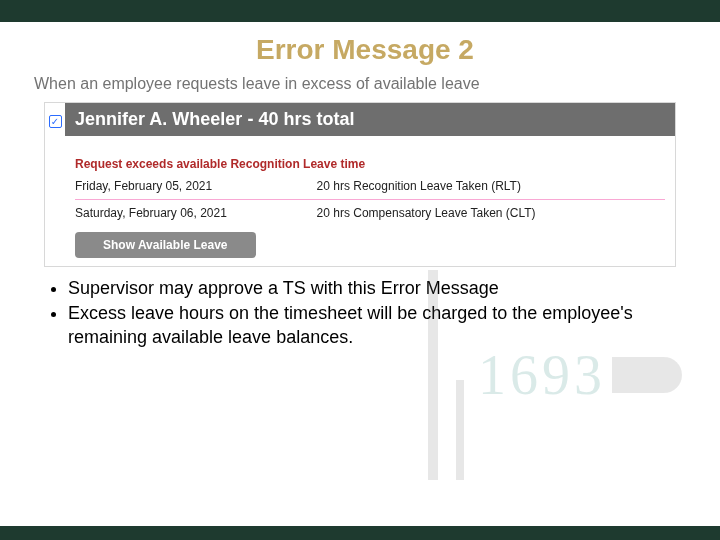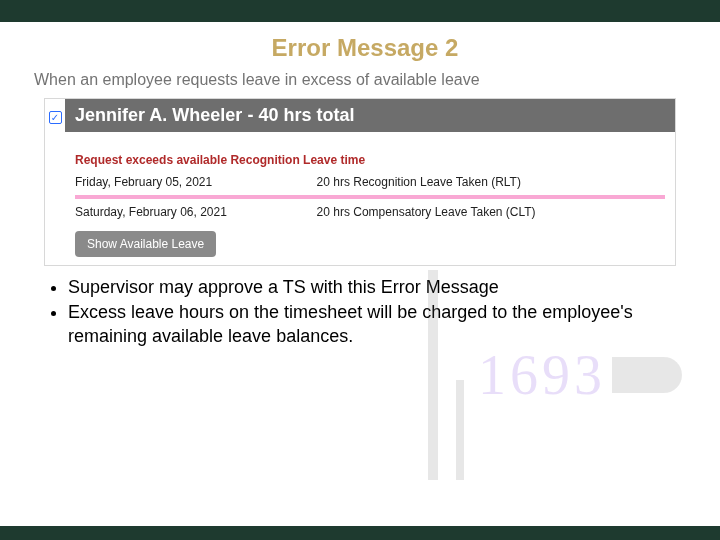--- a/index.html
+++ b/index.html
@@ -13,21 +13,21 @@
   }
   .top-bar {
     width:100%; height:22px; background:#1e3a2f;
   }
   .bottom-bar {
     position:absolute; bottom:0; left:0;
     width:100%; height:14px; background:#1e3a2f;
   }
   .title {
     text-align:center;
-    font-size:24px;
+    font-size:28px;
     font-weight:bold;
     color:#c6a963;
     margin:12px 0 8px 10px;
   }
   .intro {
     font-size:16px;
     color:#737373;
     margin:0 44px 8px 34px;
     line-height:1.25;
   }
@@ -69,31 +69,32 @@
     margin-top:15px;
   }
   .leave-table {
     width:100%;
     font-size:12px;
     color:#222;
     border-collapse:collapse;
   }
   .leave-table td {
     padding:6px 0;
-    border-bottom:4px solid #f9a8d4;
+    border-bottom:1px solid #f9a8d4;
   }
   .leave-table tr:last-child td { border-bottom:none; }
   .show-btn {
     display:inline-block;
     margin:6px 0 2px 0;
     background:#8a8a8a;
     color:#fff;
     font-size:12px;
-    padding:6px 12px;
+    padding:6px 28px;
     border-radius:4px;
+    font-weight:bold;
   }
   .bullets {
     font-size:18px;
     color:#000;
     margin:0 44px;
     line-height:1.3;
   }
   .bullets ul { margin:0; padding-left:24px; list-style:disc; }
   .bullets ul li { margin-bottom:2px; }
   .sub { font-size:15px; margin:4px 16px 0 28px; }
@@ -101,21 +102,21 @@
   .sub li::before { content:"– "; }
   .wm {
     position:absolute;
     right:28px; bottom:60px;
     display:flex; align-items:center;
     opacity:0.15;
     pointer-events:none;
   }
   .wm-pillar { width:10px; height:210px; background:#686868; margin-right:18px; }
   .wm-smpillar { width:8px; height:100px; background:#686868; margin-right:14px; align-self:flex-end; }
-  .wm-text { font-size:56px; color:#6d28d9; font-family:"Times New Roman", serif; letter-spacing:4px; }
+  .wm-text { font-size:56px; color:#0f766e; font-family:"Times New Roman", serif; letter-spacing:4px; }
   .wm-tail { width:80px; height:56px; position:relative; margin-left:6px; }
   .wm-tail::before {
     content:""; position:absolute; left:0; top:10px;
     width:70px; height:36px; background:#686868;
     border-radius:0 24px 24px 0;
   }
 </style>
 </head>
 <body>
 

